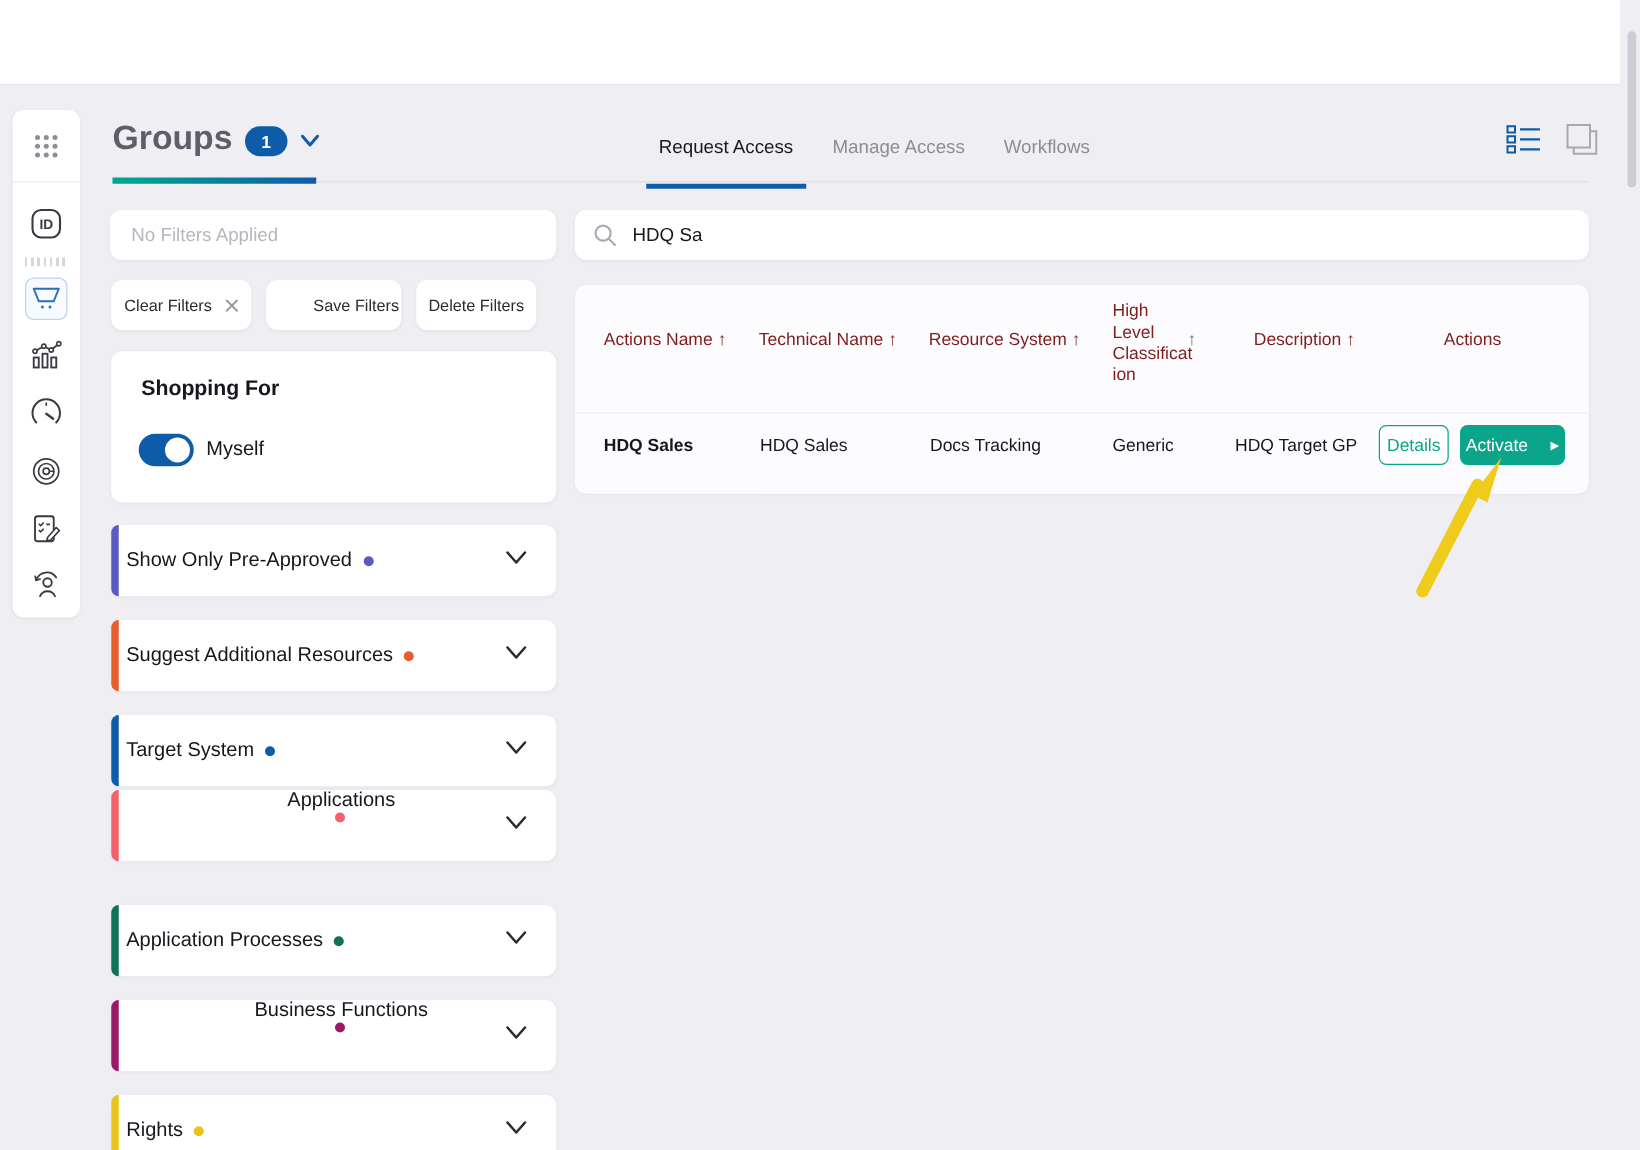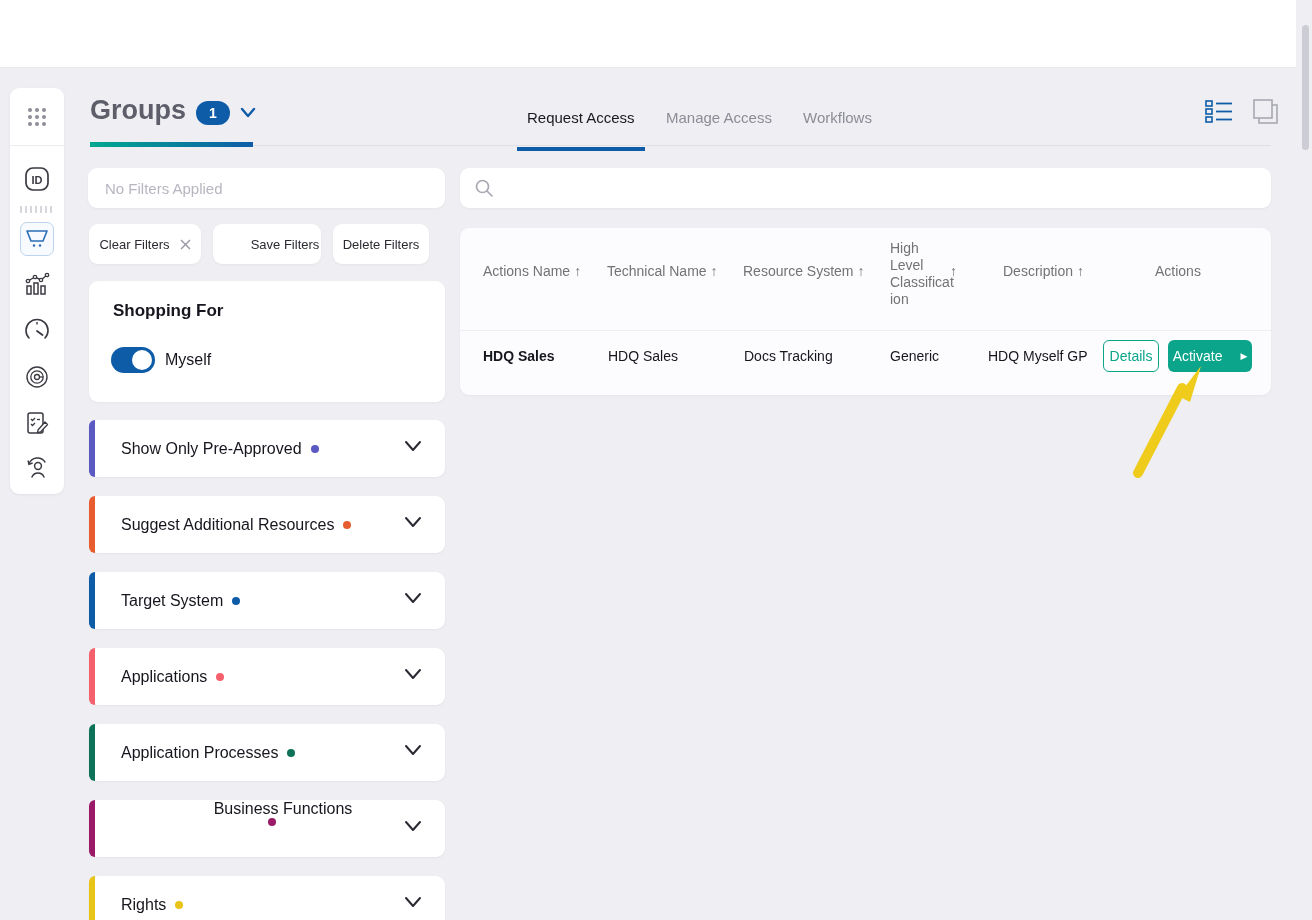--- a/index.html
+++ b/index.html
@@ -61,30 +61,30 @@
   .fbtn { top:224px; height:40px; font-size:13px; color:#2A2A32; display:flex; align-items:center; justify-content:center; gap:10px; cursor:pointer;text-align:right; }
   .shopfor { left:89px; top:281px; width:356px; height:121px; }
   .shopfor-title { left:24px; top:20px; font-size:17px; font-weight:bold; color:#16161E; position:absolute; }
   .toggle { position:absolute; left:22px; top:66px; width:44px; height:26px; border-radius:13px; background:#0E5CA8; }
   .knob { position:absolute; right:3px; top:3px; width:20px; height:20px; border-radius:50%; background:#fff; }
   .toggle-label { position:absolute; left:76px; top:70px; font-size:16px; }
 
   .acc { left:89px; width:356px; height:57px; position:absolute; background:#fff; border-radius:9px;
          box-shadow:0 1px 3px rgba(30,30,60,.05); display:flex; align-items:center; }
   .acc-bar { position:absolute; left:0; top:0; width:6px; height:57px; border-radius:9px 0 0 9px; }
-  .acc-label { margin-left:32px; font-size:16px; color:#16161E; }
+  .acc-label { margin-left:12px; font-size:16px; color:#16161E; }
   .dot { width:8px; height:8px; border-radius:50%; margin-left:9px; }
   .acc-chev { position:absolute; right:22px; top:20px; }
 
   
   .search { left:460px; top:168px; width:811px; height:40px; display:flex; align-items:center; padding-left:14px; gap:12px; }
   .search input { border:none; outline:none; font-size:15px; color:#16161E; font-family:"Liberation Sans",sans-serif; width:600px; background:transparent; }
 
   .table-card { left:460px; top:228px; width:811px; height:167px; background:#FCFCFE; }
-  .th { position:absolute; font-size:14px; color:#737373; top:263px; }
+  .th { position:absolute; font-size:14px; color:#7f1d1d; top:263px; }
   .th .arr { margin-left:4px; }
   .hlc { top:240px; width:64px; line-height:17px; word-break:break-word; display:inline-block; }
   .hlc-arr { position:absolute; left:950px; top:263px; font-size:14px; color:#6E6E78; }
   .row-div { left:460px; top:330px; width:811px; height:1px; background:#EEEEF2; }
   .td { position:absolute; top:348px; font-size:14px; color:#16161E; }
   .btn-details { position:absolute; left:1103px; top:340px; width:56px; height:32px; background:#fff;
                  border:1px solid #0AA58A; border-radius:6px; color:#0AA58A; font-size:14px;
                  display:flex; align-items:center; justify-content:center; cursor:pointer; }
   .btn-activate { position:absolute; left:1168px; top:340px; width:84px; height:32px; background:#0AA58A;
                   border:none; border-radius:6px; color:#fff; font-size:14px;
@@ -297,21 +297,21 @@
     </svg>
 </div>
 <div class="abs acc" style="top:572px;">
   <div class="acc-bar" style="background: rgb(14, 92, 168);"></div>
   <span class="acc-label">Target System</span>
   <span class="dot" style="background: rgb(14, 92, 168);"></span>
   <svg class="acc-chev" width="20" height="12" viewBox="0 0 20 12">
       <polyline points="3,2 10,10 17,2" fill="none" stroke="#2A2A32" stroke-width="2" stroke-linecap="round" stroke-linejoin="round"></polyline>
     </svg>
 </div>
-<div class="abs acc" style="top:648px;">
+<div class="abs acc" style="top:632px;flex-direction:column;">
   <div class="acc-bar" style="background: rgb(244, 96, 108);"></div>
   <span class="acc-label">Applications</span>
   <span class="dot" style="background: rgb(244, 96, 108);"></span>
   <svg class="acc-chev" width="20" height="12" viewBox="0 0 20 12">
       <polyline points="3,2 10,10 17,2" fill="none" stroke="#2A2A32" stroke-width="2" stroke-linecap="round" stroke-linejoin="round"></polyline>
     </svg>
 </div>
 <div class="abs acc" style="top:724px;">
   <div class="acc-bar" style="background: rgb(14, 114, 89);"></div>
   <span class="acc-label">Application Processes</span>
@@ -335,20 +335,21 @@
   <svg class="acc-chev" width="20" height="12" viewBox="0 0 20 12">
       <polyline points="3,2 10,10 17,2" fill="none" stroke="#2A2A32" stroke-width="2" stroke-linecap="round" stroke-linejoin="round"></polyline>
     </svg>
 </div>
 
 <div class="abs card search">
   <svg width="20" height="20" viewBox="0 0 20 20">
     <circle cx="8.5" cy="8.5" r="6" fill="none" stroke="#A8A8B2" stroke-width="1.7"></circle>
     <line x1="13" y1="13" x2="18" y2="18" stroke="#A8A8B2" stroke-width="1.7" stroke-linecap="round"></line>
   </svg>
+  <input type="text" value="HDQ Sa" style="">
 </div>
 
 <div class="abs card table-card"></div>
 
 <div class="abs th" style="left:483px;">
   <span>Actions Name</span><span class="arr">↑</span>
 </div>
 <div class="abs th" style="left:607px;">
   <span>Technical Name</span><span class="arr">↑</span>
 </div>
@@ -365,21 +366,21 @@
 <div class="abs th" style="left:1155px;">
   <span>Actions</span>
 </div>
 
 <div class="abs row-div"></div>
 
 <div class="abs td" style="left:483px;font-weight:bold;">HDQ Sales</div>
 <div class="abs td" style="left:608px;">HDQ Sales</div>
 <div class="abs td" style="left:744px;">Docs Tracking</div>
 <div class="abs td" style="left:890px;">Generic</div>
-<div class="abs td" style="left:988px;">HDQ Myself GP</div>
+<div class="abs td" style="left:988px;">HDQ Target GP</div>
 
 <button class="btn-details">Details</button>
 <button class="btn-activate">
   <span>Activate</span>
   <span class="tri">▶</span>
 </button>
 
 <svg class="abs arrow-annot" width="100" height="125" viewBox="0 0 100 125">
   <line x1="20" y1="115" x2="64" y2="30" stroke="#EFCB1C" stroke-width="10" stroke-linecap="round"></line>
   <polygon points="60,38 83,8 72,44" fill="#EFCB1C"></polygon>

